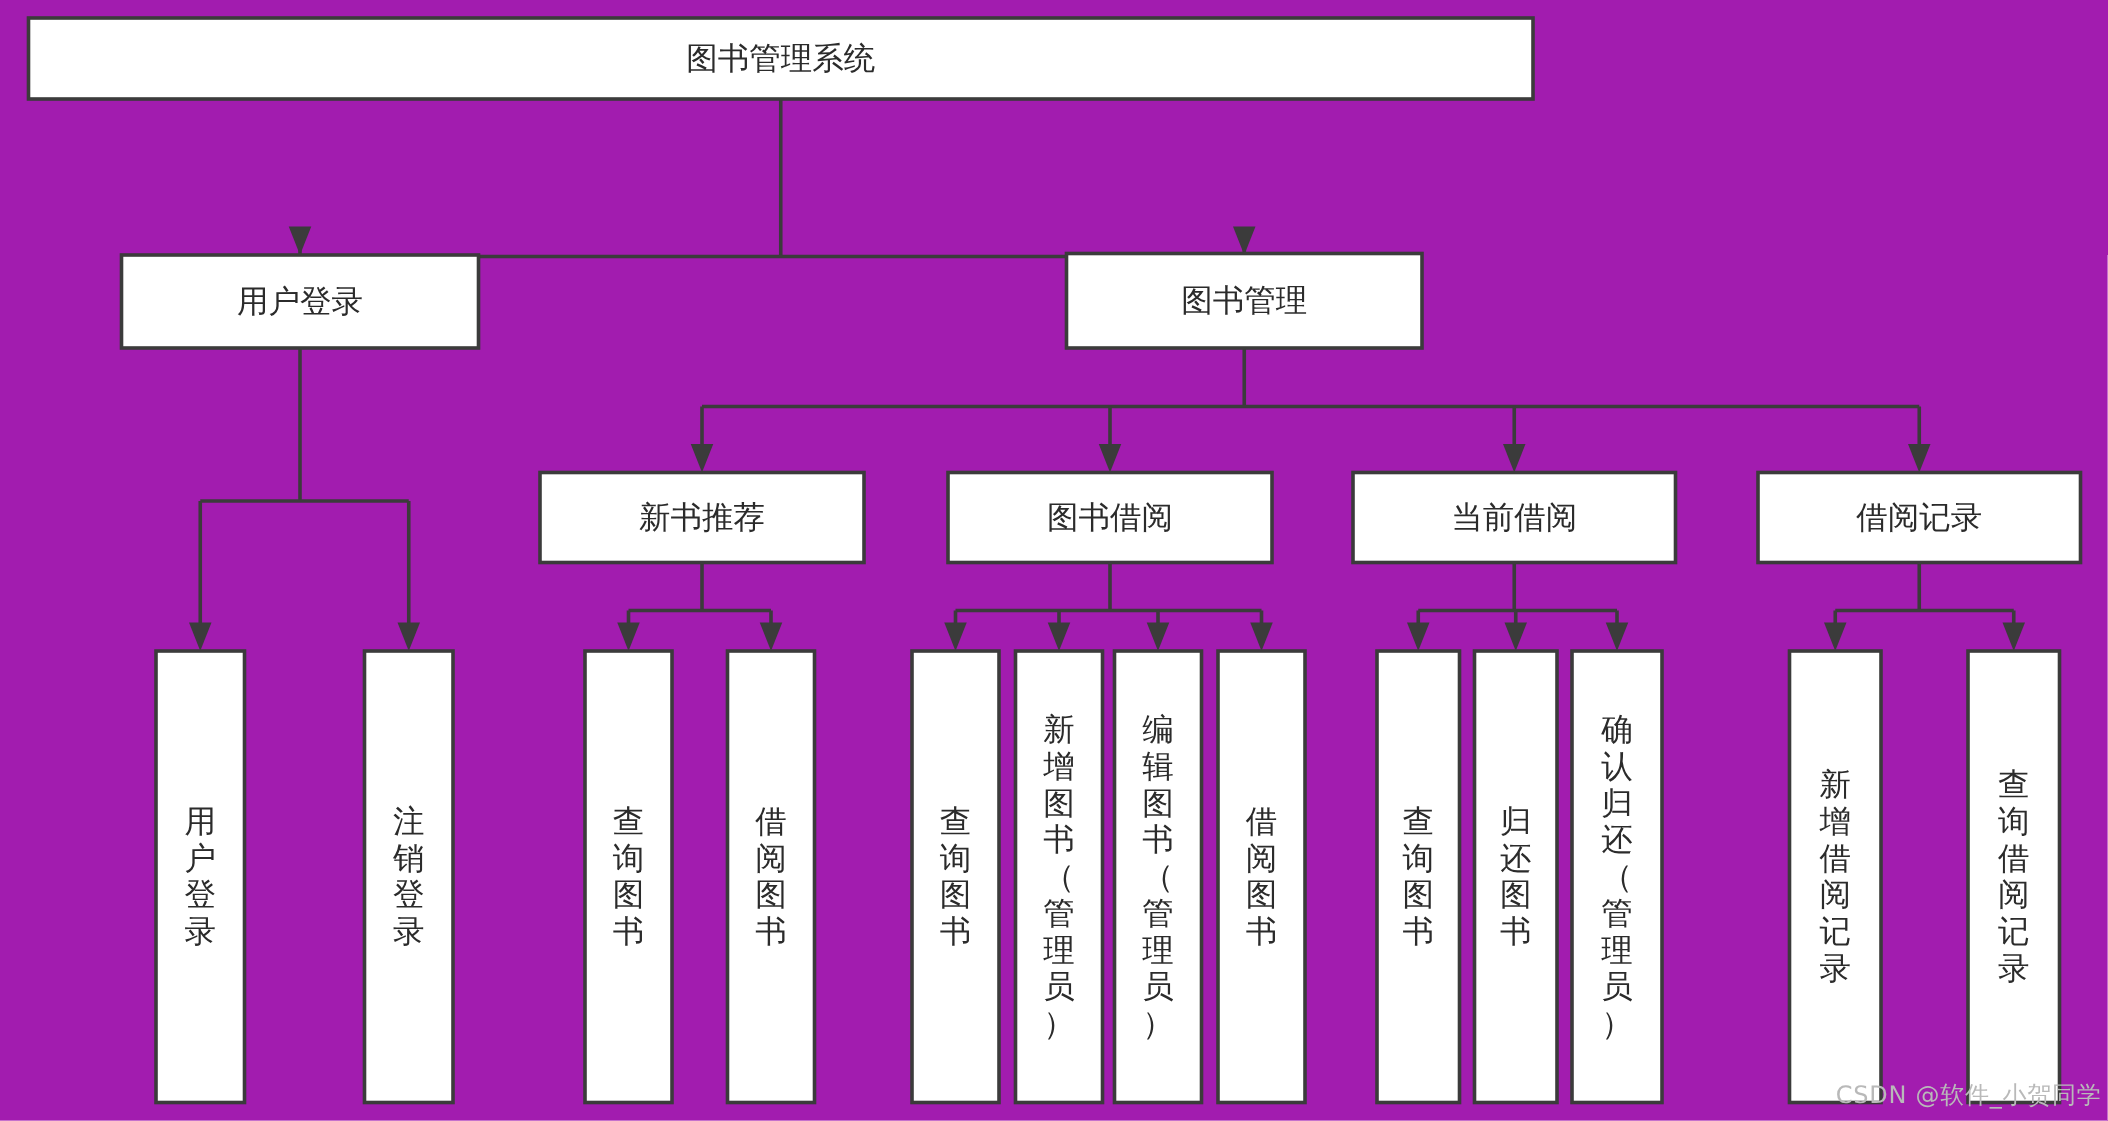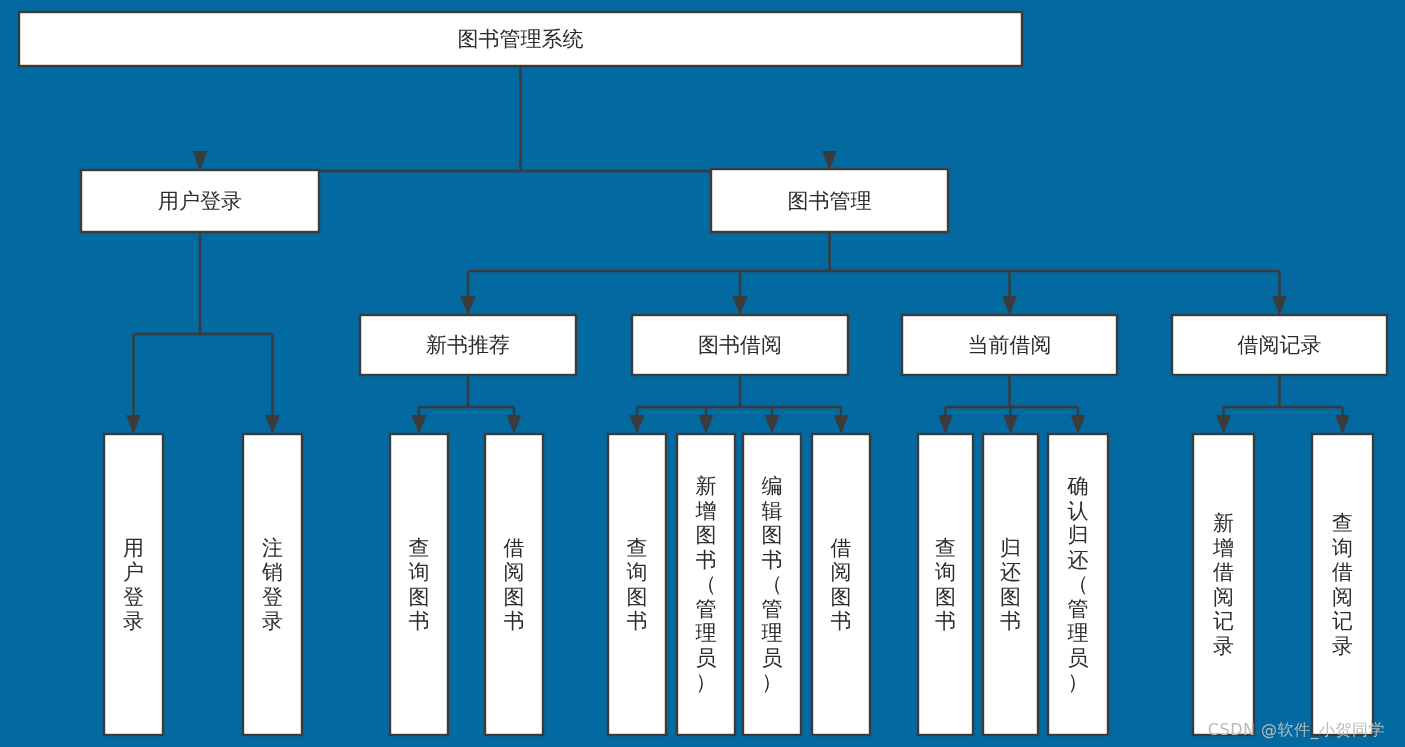--- a/index.html
+++ b/index.html
@@ -11,21 +11,21 @@
   body {
     width: 1405px;
     height: 747px;
     font-family: "DejaVu Sans", "Liberation Sans", sans-serif;
     overflow: hidden;
   }
   #diagram-root {
     position: relative;
     width: 1405px;
     height: 747px;
-    background: #0369a1;
+    background: #a21caf;
     text-align: right;
   }
   svg#diagram-svg {
     position: absolute;
     left: 0;
     top: 0;
     width: 1405px;
     height: 747px;
     display: block;
   }
@@ -52,21 +52,21 @@
     dominant-baseline: middle;
   }
   .node-label-v {
     fill: #2b2b2b;
     font-family: "DejaVu Sans", "Liberation Sans", sans-serif;
     font-size: 21px;
     text-anchor: middle;
   }
   .watermark-text {
     position: absolute;
-    right: 20px;
+    right: 4px;
     bottom: 6px;
     font-family: "DejaVu Sans", "Liberation Sans", sans-serif;
     font-size: 16px;
     color: #b9b9b9;
     letter-spacing: 0.5px;
     white-space: nowrap;
     user-select: none;
   }
 </style>
 </head>

